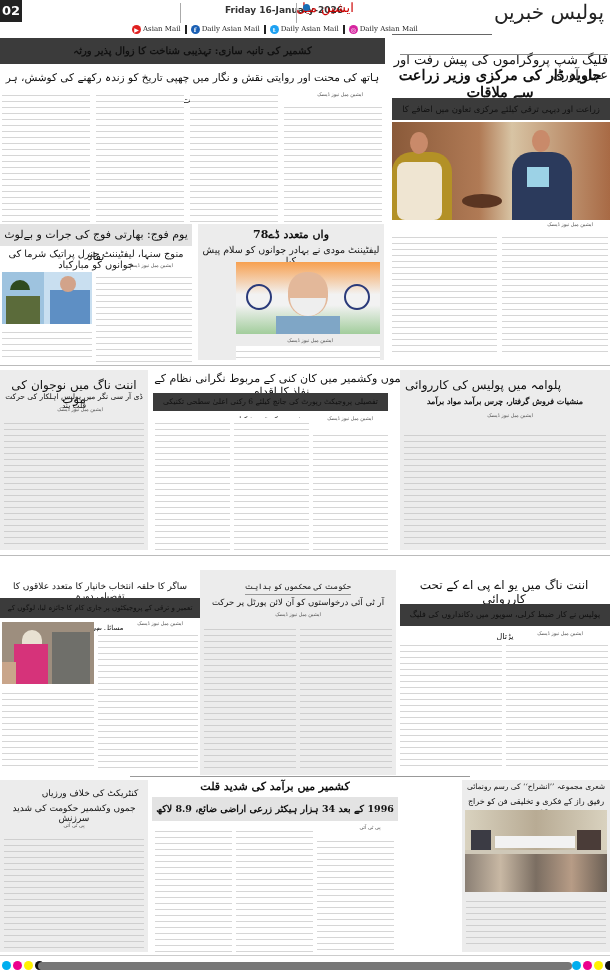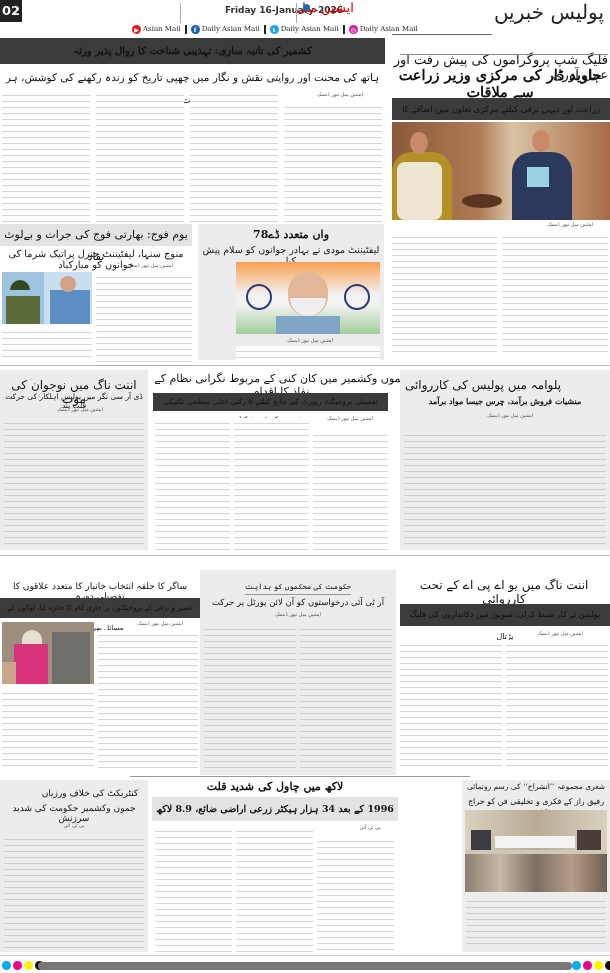--- a/index.html
+++ b/index.html
@@ -120,21 +120,21 @@
 
 <div class="abs head rtl center" style="left:152px;top:372px;width:258px;font-size:11px">جموں وکشمیر میں کان کنی کے مربوط نگرانی نظام کے نفاذ کا اقدام</div>
 <div class="abs banner-dark head rtl center" style="left:153px;top:393px;width:235px;height:18px;font-size:7.5px;line-height:18px">تفصیلی پروجیکٹ رپورٹ کی جانچ کیلئے 6 رکنی اعلیٰ سطحی تکنیکی تشخیص کمیٹی تشکیل</div>
 <div class="abs byline" style="left:310px;top:415px;width:80px">ایشین میل نیوز ڈیسک</div>
 <div class="abs col" style="left:155px;top:418px;width:75px;height:132px;background:repeating-linear-gradient(#fff 0 5px,#d6d6d6 5px 6px)"></div>
 <div class="abs col" style="left:234px;top:418px;width:75px;height:132px;background:repeating-linear-gradient(#fff 0 5px,#d6d6d6 5px 6px)"></div>
 <div class="abs col" style="left:313px;top:430px;width:75px;height:120px;background:repeating-linear-gradient(#fff 0 5px,#d6d6d6 5px 6px)"></div>
 
 <div class="abs shade" style="left:400px;top:370px;width:210px;height:180px"></div>
 <div class="abs head rtl center" style="left:400px;top:378px;width:166px;font-size:12px">پلوامہ میں پولیس کی کارروائی</div>
-<div class="abs head rtl center" style="left:400px;top:396px;width:210px;font-size:8px;font-weight:bold">منشیات فروش برآمد، چرس جیسا مواد برآمد</div>
+<div class="abs head rtl center" style="left:400px;top:396px;width:210px;font-size:8px;font-weight:bold">منشیات فروش گرفتار، چرس برآمد مواد برآمد</div>
 <div class="abs byline" style="left:470px;top:412px;width:80px">ایشین میل نیوز ڈیسک</div>
 <div class="abs col" style="left:404px;top:430px;width:202px;height:116px;background:repeating-linear-gradient(#ececec 0 5px,#cfcfcf 5px 6px)"></div>
 
 <div class="abs hline" style="left:0;top:555px;width:610px;background:#bbb"></div>
 
 <div class="abs head rtl center" style="left:0;top:581px;width:200px;font-size:9px">ساگر کا حلقہ انتخاب خانیار کا متعدد علاقوں کا تفصیلی دورہ</div>
 <div class="abs banner-dark head rtl center" style="left:0;top:598px;width:200px;height:20px;font-size:7px;line-height:20px">تعمیر و ترقی کے پروجیکٹوں پر جاری کام کا جائزہ لیا، لوگوں کے مسائل بھی سنے</div>
 <div class="abs byline" style="left:120px;top:620px;width:80px">ایشین میل نیوز ڈیسک</div>
 <div class="abs photo" style="left:2px;top:622px;width:92px;height:62px;background:#9d8e7e">
   <div class="abs" style="left:20px;top:8px;width:20px;height:14px;background:#e8e1d2;border-radius:10px 10px 0 0"></div>
@@ -160,21 +160,21 @@
 <div class="abs col" style="left:506px;top:640px;width:102px;height:130px;background:repeating-linear-gradient(#fff 0 5px,#d6d6d6 5px 6px)"></div>
 
 <div class="abs hline" style="left:130px;top:776px;width:340px;background:#999"></div>
 
 <div class="abs shade" style="left:0;top:780px;width:148px;height:172px"></div>
 <div class="abs head rtl center" style="left:0;top:788px;width:180px;font-size:9px">کنٹریکٹ کی خلاف ورزیاں</div>
 <div class="abs head rtl center" style="left:0;top:803px;width:148px;font-size:9px">جموں وکشمیر حکومت کی شدید سرزنش</div>
 <div class="abs byline" style="left:44px;top:822px;width:60px">پی ٹی آئی</div>
 <div class="abs col" style="left:4px;top:834px;width:140px;height:114px;background:repeating-linear-gradient(#ececec 0 5px,#cfcfcf 5px 6px)"></div>
 
-<div class="abs head rtl center" style="left:152px;top:780px;width:246px;font-size:11px;font-weight:bold">لاکھ میں چاول کی شدید قلت</div>
+<div class="abs head rtl center" style="left:152px;top:780px;width:246px;font-size:11px;font-weight:bold">کشمیر میں برآمد کی شدید قلت</div>
 <div class="abs banner-grey head rtl center" style="left:152px;top:797px;width:246px;height:24px;font-size:9.5px;line-height:24px;font-weight:bold">1996 کے بعد 34 ہزار ہیکٹر زرعی اراضی ضائع، 8.9 لاکھ ٹن کا خسارہ</div>
 <div class="abs byline" style="left:350px;top:824px;width:40px">پی ٹی آئی</div>
 <div class="abs col" style="left:155px;top:826px;width:77px;height:126px;background:repeating-linear-gradient(#fff 0 5px,#d6d6d6 5px 6px)"></div>
 <div class="abs col" style="left:236px;top:826px;width:77px;height:126px;background:repeating-linear-gradient(#fff 0 5px,#d6d6d6 5px 6px)"></div>
 <div class="abs col" style="left:317px;top:836px;width:77px;height:116px;background:repeating-linear-gradient(#fff 0 5px,#d6d6d6 5px 6px)"></div>
 
 <div class="abs shade" style="left:462px;top:780px;width:148px;height:172px"></div>
 <div class="abs head rtl center" style="left:462px;top:782px;width:148px;font-size:7.5px">شعری مجموعہ ’’انشراح‘‘ کی رسم رونمائی</div>
 <div class="abs head rtl center" style="left:462px;top:797px;width:148px;font-size:8px">رفیق راز کے فکری و تخلیقی فن کو خراج تحسین</div>
 <div class="abs photo" style="left:465px;top:810px;width:142px;height:82px;background:#cfc8b8">

